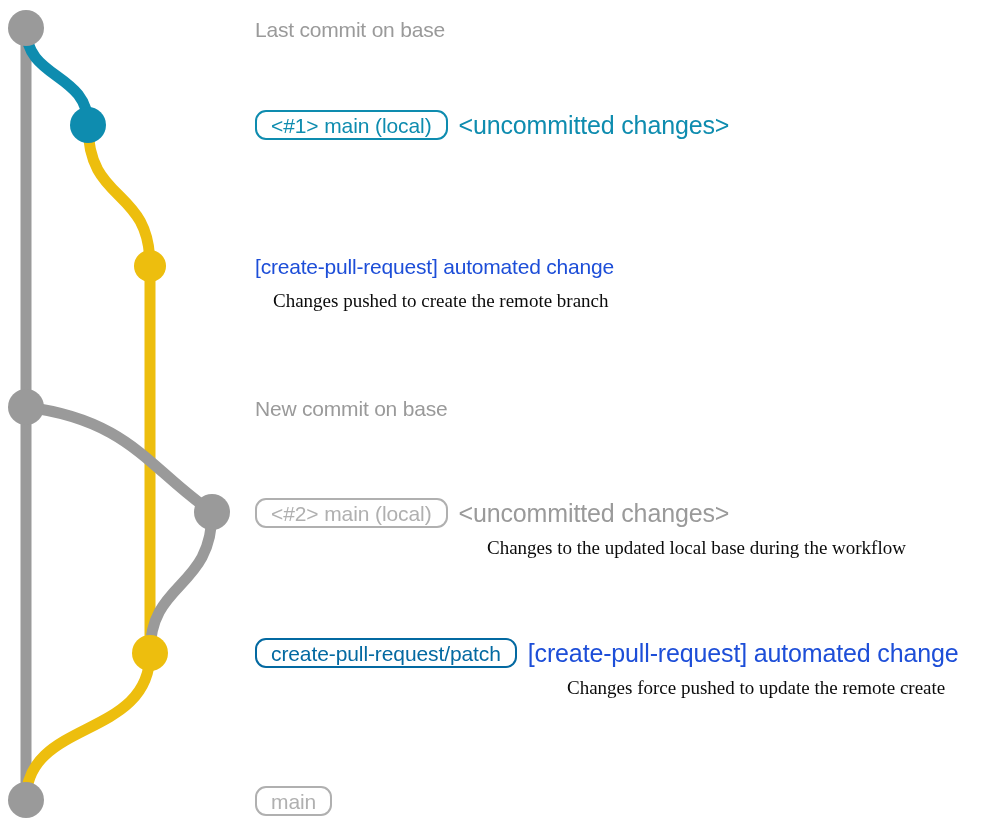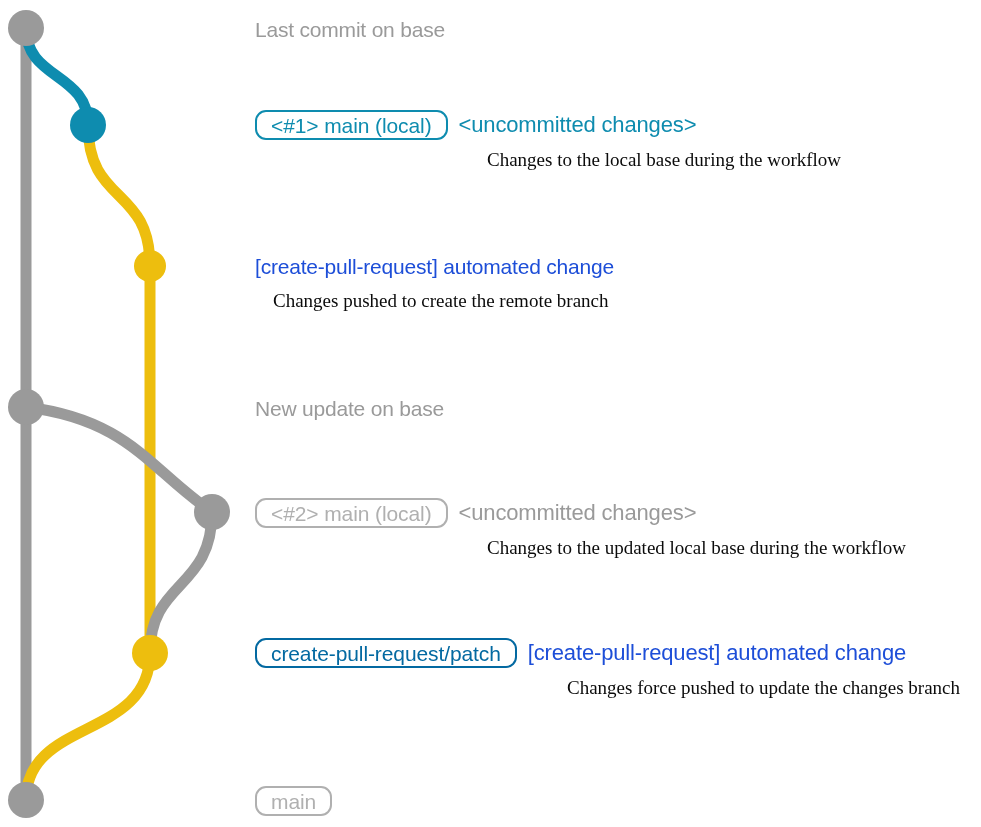--- a/index.html
+++ b/index.html
@@ -54,21 +54,21 @@
     padding: 0 14px;
     border: 2px solid currentColor;
     border-radius: 11px;
     font-size: 21px;
     line-height: 1;
     letter-spacing: -0.1px;
     margin-right: 11px;
   }
 
   .subject {
-    font-size: 22px;
+    font-size: 25px;
     line-height: 1;
     letter-spacing: -0.15px;
   }
 
   .subject-plain {
     font-size: 21px;
     line-height: 1;
     letter-spacing: -0.2px;
   }
 
@@ -119,45 +119,44 @@
     <div class="commit-row" style="top: 12px;">
       <div class="row-main">
         <span class="subject-plain c-gray">Last commit on base</span>
       </div>
     </div>
     <div class="commit-row" style="top: 108px;">
       <div class="row-main">
         <span class="ref-pill pill-teal">&lt;#1&gt; main (local)</span>
         <span class="subject c-teal">&lt;uncommitted changes&gt;</span>
       </div>
-      <div class="note" style="margin-left: 232px;">Changes to the local base during the workflow</div>
     </div>
     <div class="commit-row" style="top: 249px;">
       <div class="row-main">
         <span class="subject-plain c-yellow">[create-pull-request] automated change</span>
       </div>
       <div class="note" style="margin-left: 18px;">Changes pushed to create the remote branch</div>
     </div>
     <div class="commit-row" style="top: 391px;">
       <div class="row-main">
-        <span class="subject-plain c-gray">New update on base</span>
+        <span class="subject-plain c-gray">New commit on base</span>
       </div>
     </div>
     <div class="commit-row" style="top: 496px;">
       <div class="row-main">
         <span class="ref-pill pill-gray">&lt;#2&gt; main (local)</span>
         <span class="subject c-gray">&lt;uncommitted changes&gt;</span>
       </div>
       <div class="note" style="margin-left: 232px; font-family: Liberation Serif, serif;">Changes to the updated local base during the workflow</div>
     </div>
     <div class="commit-row" style="top: 636px;">
       <div class="row-main">
         <span class="ref-pill pill-yellow">create-pull-request/patch</span>
         <span class="subject c-yellow">[create-pull-request] automated change</span>
       </div>
-      <div class="note" style="margin-left: 312px;">Changes force pushed to update the changes branch</div>
+      <div class="note" style="margin-left: 312px;">Changes force pushed to update the remote create</div>
     </div>
     <div class="commit-row" style="top: 784px;">
       <div class="row-main">
         <span class="ref-pill pill-gray">main</span>
       </div>
     </div>
   </div>
 
 </body></html>

